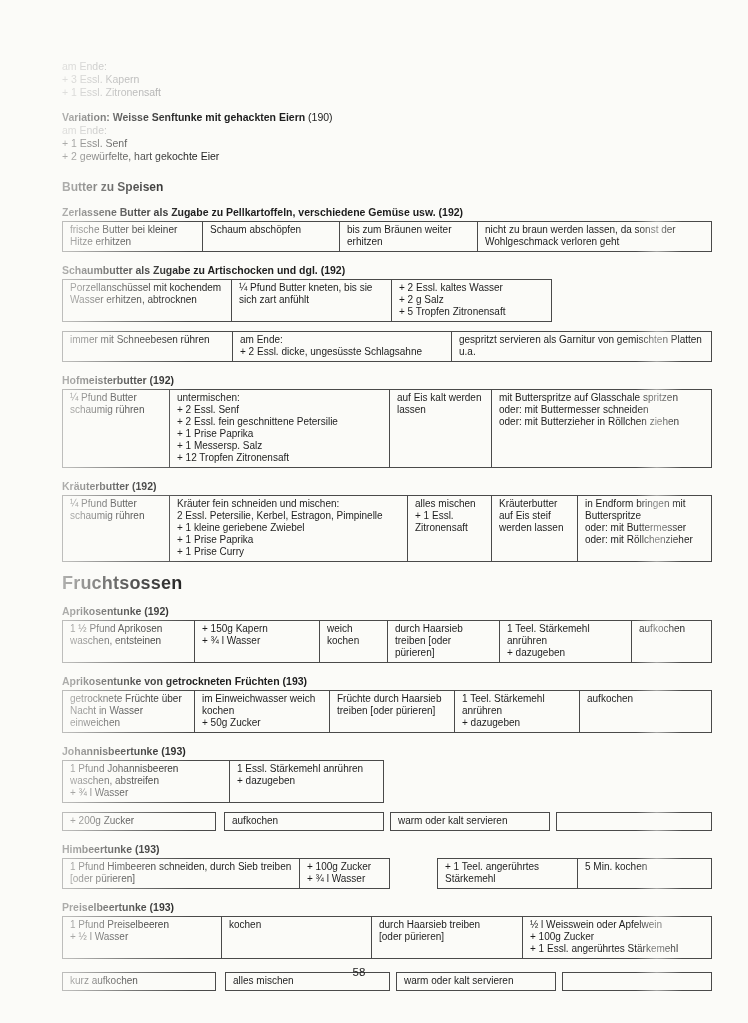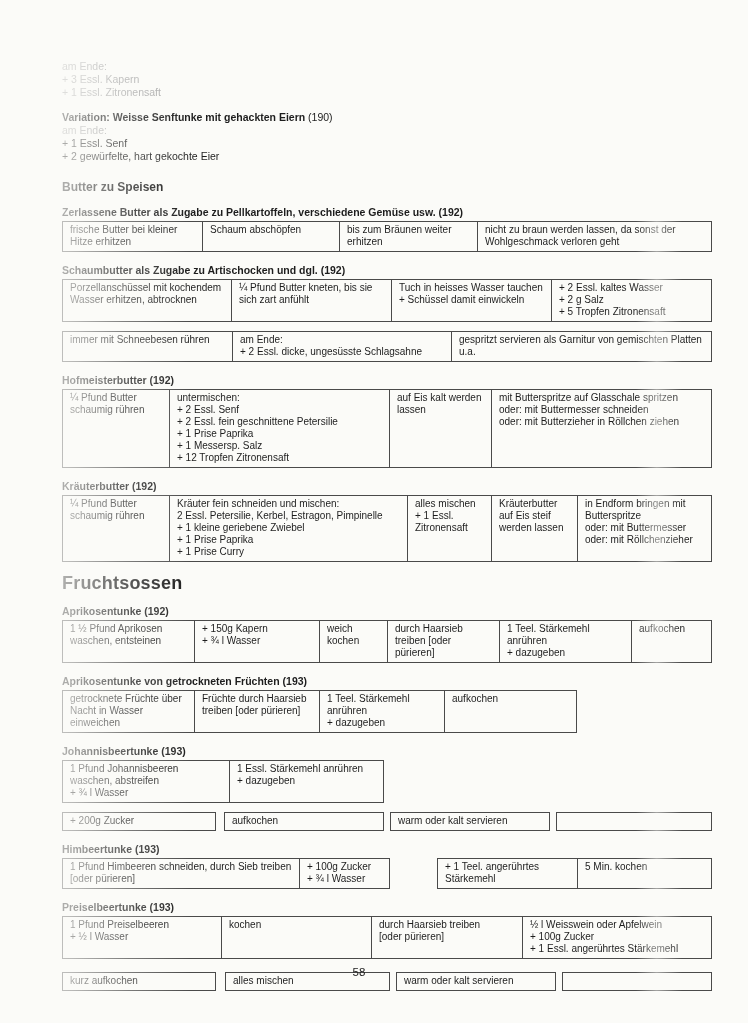--- a/index.html
+++ b/index.html
@@ -73,22 +73,20 @@
         <div class="cell j" style="width:138px">bis zum Bräunen weiter erhitzen</div>
         <div class="cell j" style="width:234px">nicht zu braun werden lassen, da sonst der Wohlgeschmack verloren geht</div>
       </div>
     </div>
 
     <div class="recipe">
       <div class="rtitle"><span class="b">Schaumbutter als Zugabe zu Artischocken und dgl.</span> <span class="ref">(192)</span></div>
       <div class="trow">
         <div class="cell" style="width:170px">Porzellanschüssel mit kochendem Wasser erhitzen, abtrocknen</div>
         <div class="cell j" style="width:160px">¼ Pfund Butter kneten, bis sie sich zart anfühlt</div>
-        <div class="cell j" style="width:160px">Tuch in heisses Wasser tauchen
-+ Schüssel damit einwickeln</div>
         <div class="cell j" style="width:160px">+ 2 Essl. kaltes Wasser
 + 2 g Salz
 + 5 Tropfen Zitronensaft</div>
       </div>
       <div class="trow">
         <div class="cell" style="width:171px">immer mit Schneebesen rühren</div>
         <div class="cell j" style="width:219px">am Ende:
 + 2 Essl. dicke, ungesüsste Schlagsahne</div>
         <div class="cell j" style="width:260px">gespritzt servieren als Garnitur von gemischten Platten u.a.</div>
       </div>
@@ -142,20 +140,22 @@
         <div class="cell j" style="width:132px">1 Teel. Stärkemehl anrühren
 + dazugeben</div>
         <div class="cell j" style="width:80px">aufkochen</div>
       </div>
     </div>
 
     <div class="recipe">
       <div class="rtitle"><span class="b">Aprikosentunke von getrockneten Früchten</span> <span class="ref">(193)</span></div>
       <div class="trow">
         <div class="cell" style="width:133px">getrocknete Früchte über Nacht in Wasser einweichen</div>
+        <div class="cell j" style="width:135px">im Einweichwasser weich kochen
++ 50g Zucker</div>
         <div class="cell j" style="width:125px">Früchte durch Haarsieb treiben [oder pürieren]</div>
         <div class="cell j" style="width:125px">1 Teel. Stärkemehl anrühren
 + dazugeben</div>
         <div class="cell j" style="width:132px">aufkochen</div>
       </div>
     </div>
 
     <div class="recipe">
       <div class="rtitle"><span class="b">Johannisbeertunke</span> <span class="ref">(193)</span></div>
       <div class="trow">

